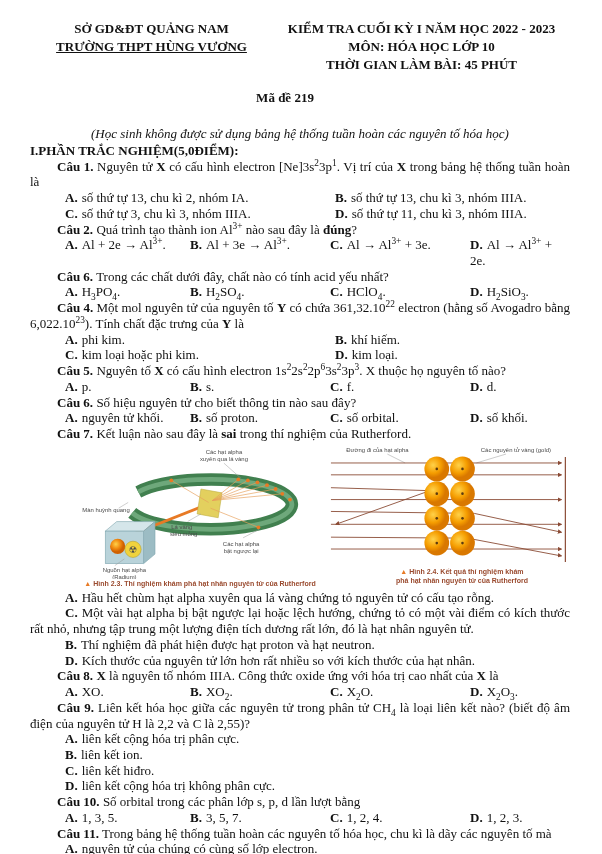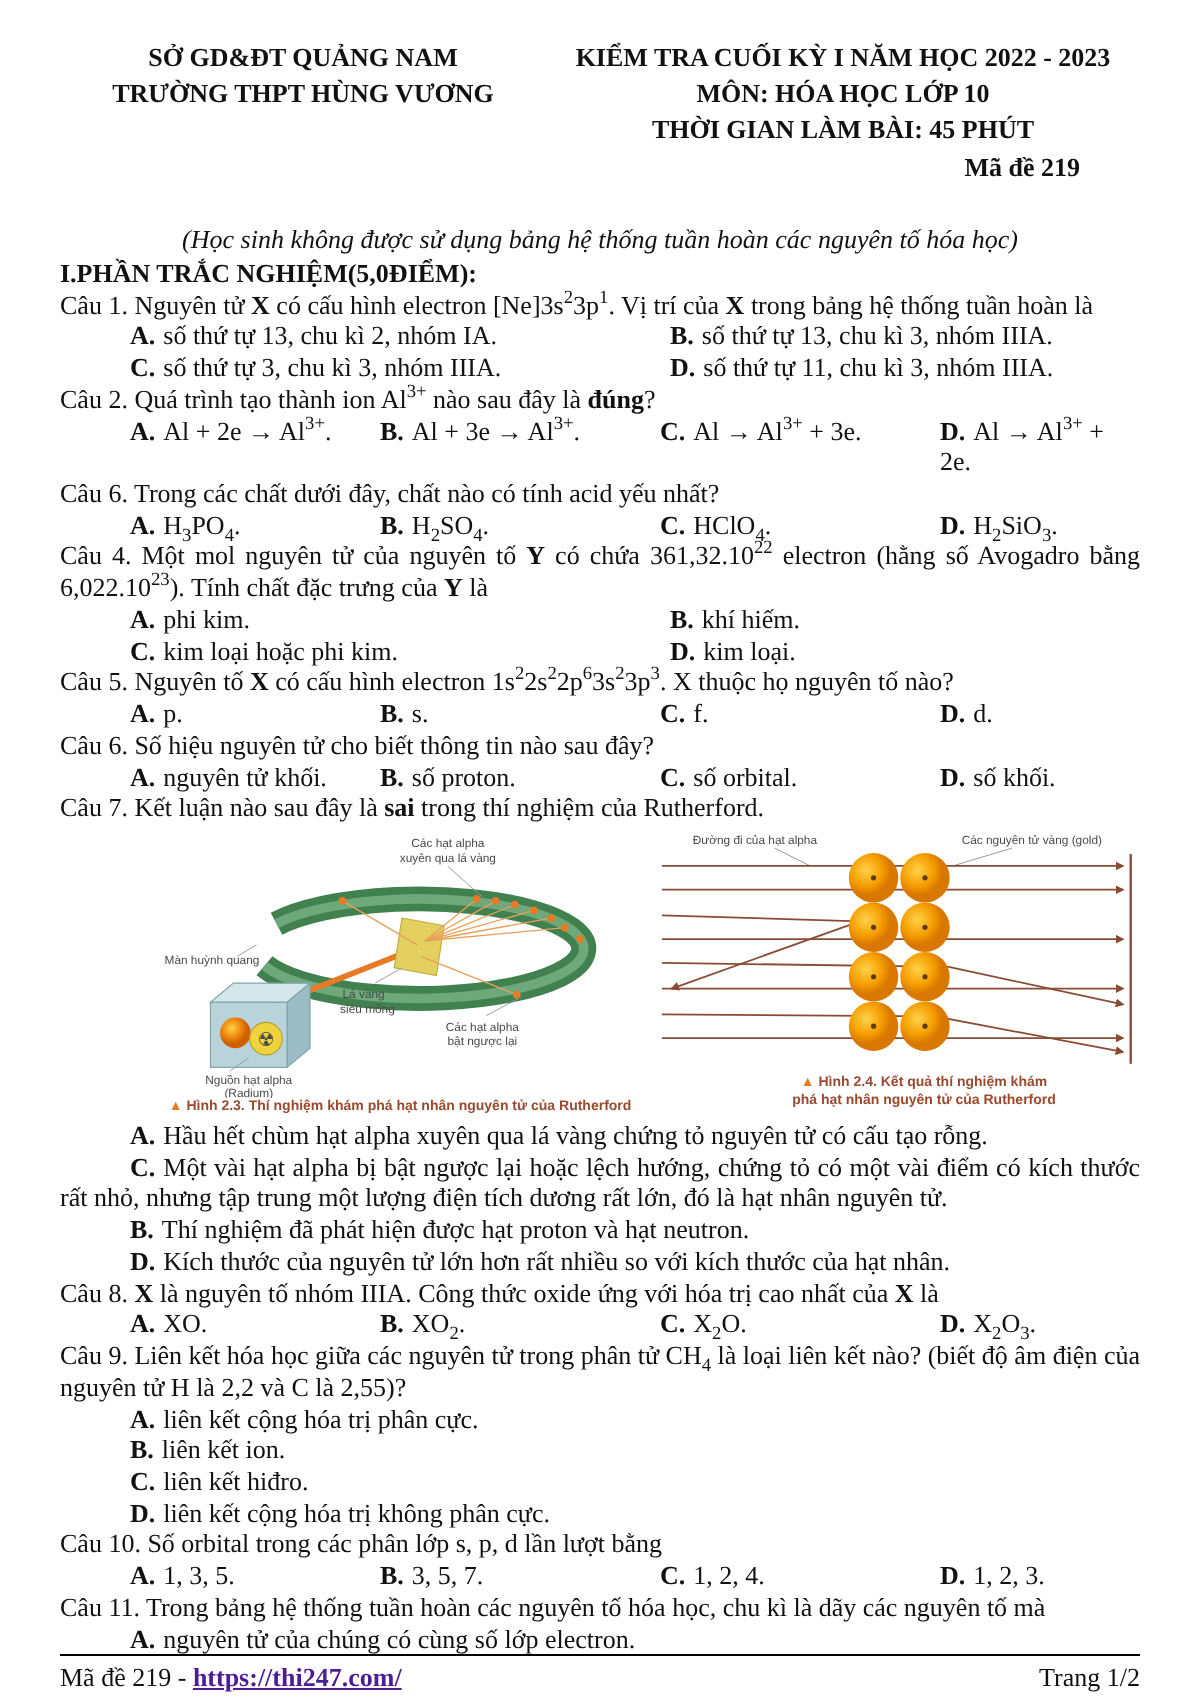--- a/index.html
+++ b/index.html
@@ -2,27 +2,27 @@
 <html><head>
 <meta charset="utf-8">
 <style>
   html,body{margin:0;padding:0;background:#fff;}
   .page{width:602px;min-height:854px;box-sizing:border-box;padding:20px 32px 10px 30px;
         font-family:"Liberation Serif","DejaVu Serif",serif;font-size:13px;line-height:1.21;color:#111;
         display:flex;flex-direction:column;}
   .header{display:flex;}
   .header-left{width:45%;text-align:center;font-weight:bold;line-height:1.4;}
   .header-right{width:55%;text-align:center;font-weight:bold;line-height:1.4;}
-  .school{}
-  .ma-de{text-align:right;font-weight:bold;padding-right:30px;margin-top:1px;}
+  .school{text-decoration:underline;}
+  .ma-de{text-align:center;font-weight:bold;padding-right:30px;margin-top:15px;}
   .note{text-align:center;font-style:italic;margin-top:21px;}
   .section-title{font-weight:bold;margin-top:1px;}
   .q{margin:0;}
   .q-text{margin:0;text-align:justify;}
-  .q-label{font-weight:normal;}
+  .q-label{font-weight:bold;margin-left:27px;}
   .opts{padding-left:35px;display:grid;}
   .cols4{grid-template-columns:125px 140px 140px 1fr;}
   .cols2{grid-template-columns:270px 1fr;}
   .opt-key{font-weight:bold;margin-right:4px;}
   .opt-row{margin:0;text-indent:35px;text-align:justify;}
   sup,sub{font-size:0.72em;line-height:0;}
   .figure-row{display:flex;margin:3px 0 2px 50px;gap:6px;align-items:flex-start;}
   .fig{display:flex;flex-direction:column;align-items:center;}
   .fig-caption{font-size:7px;font-weight:bold;color:#9a4a2e;text-align:center;line-height:1.3;
                font-family:"Liberation Sans","DejaVu Sans",sans-serif;}

